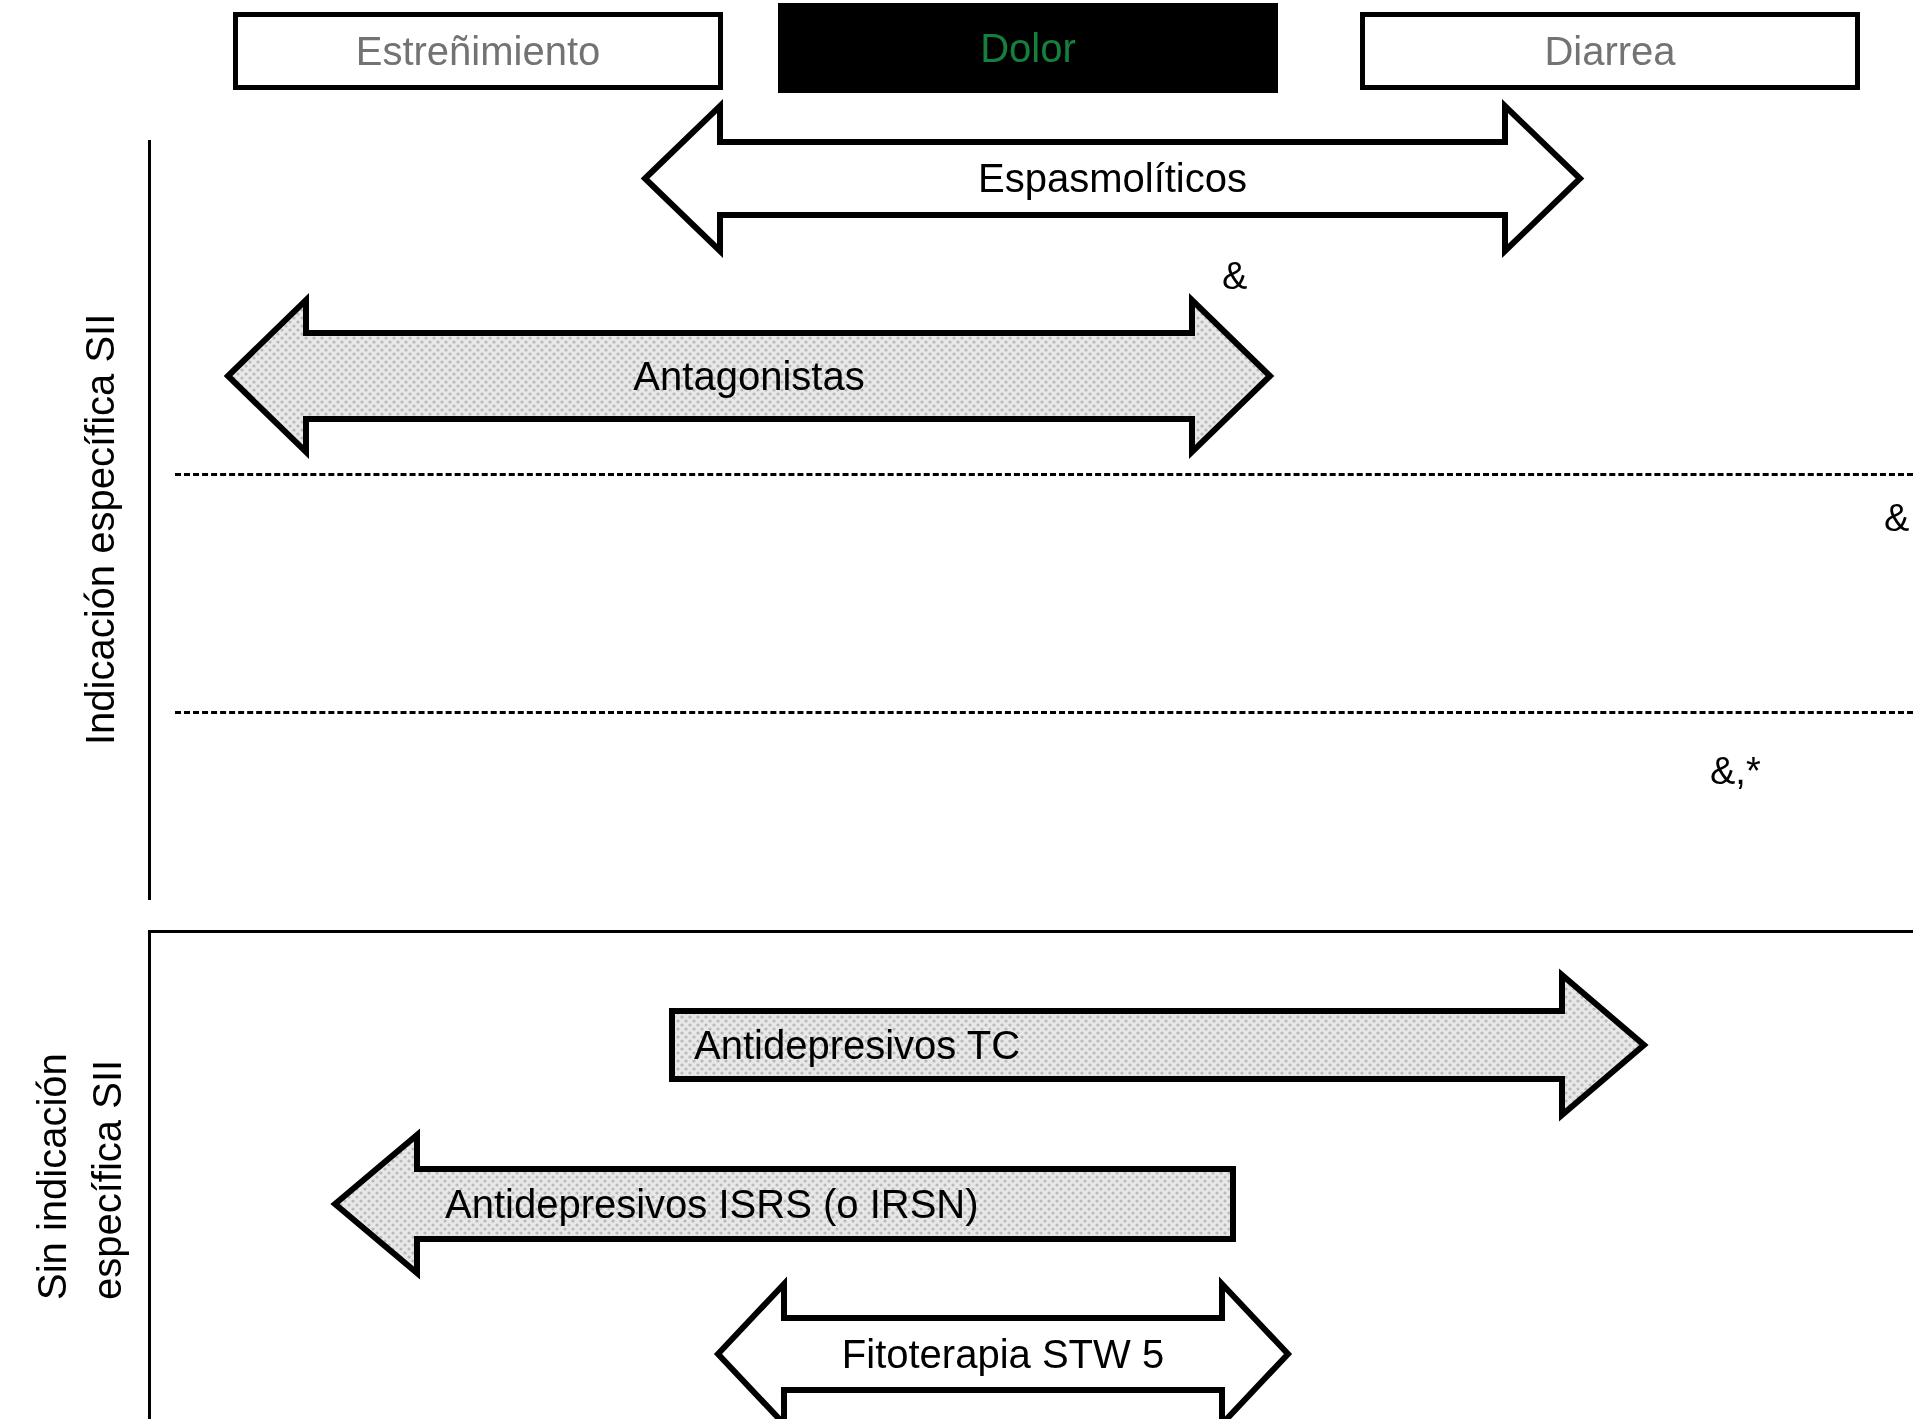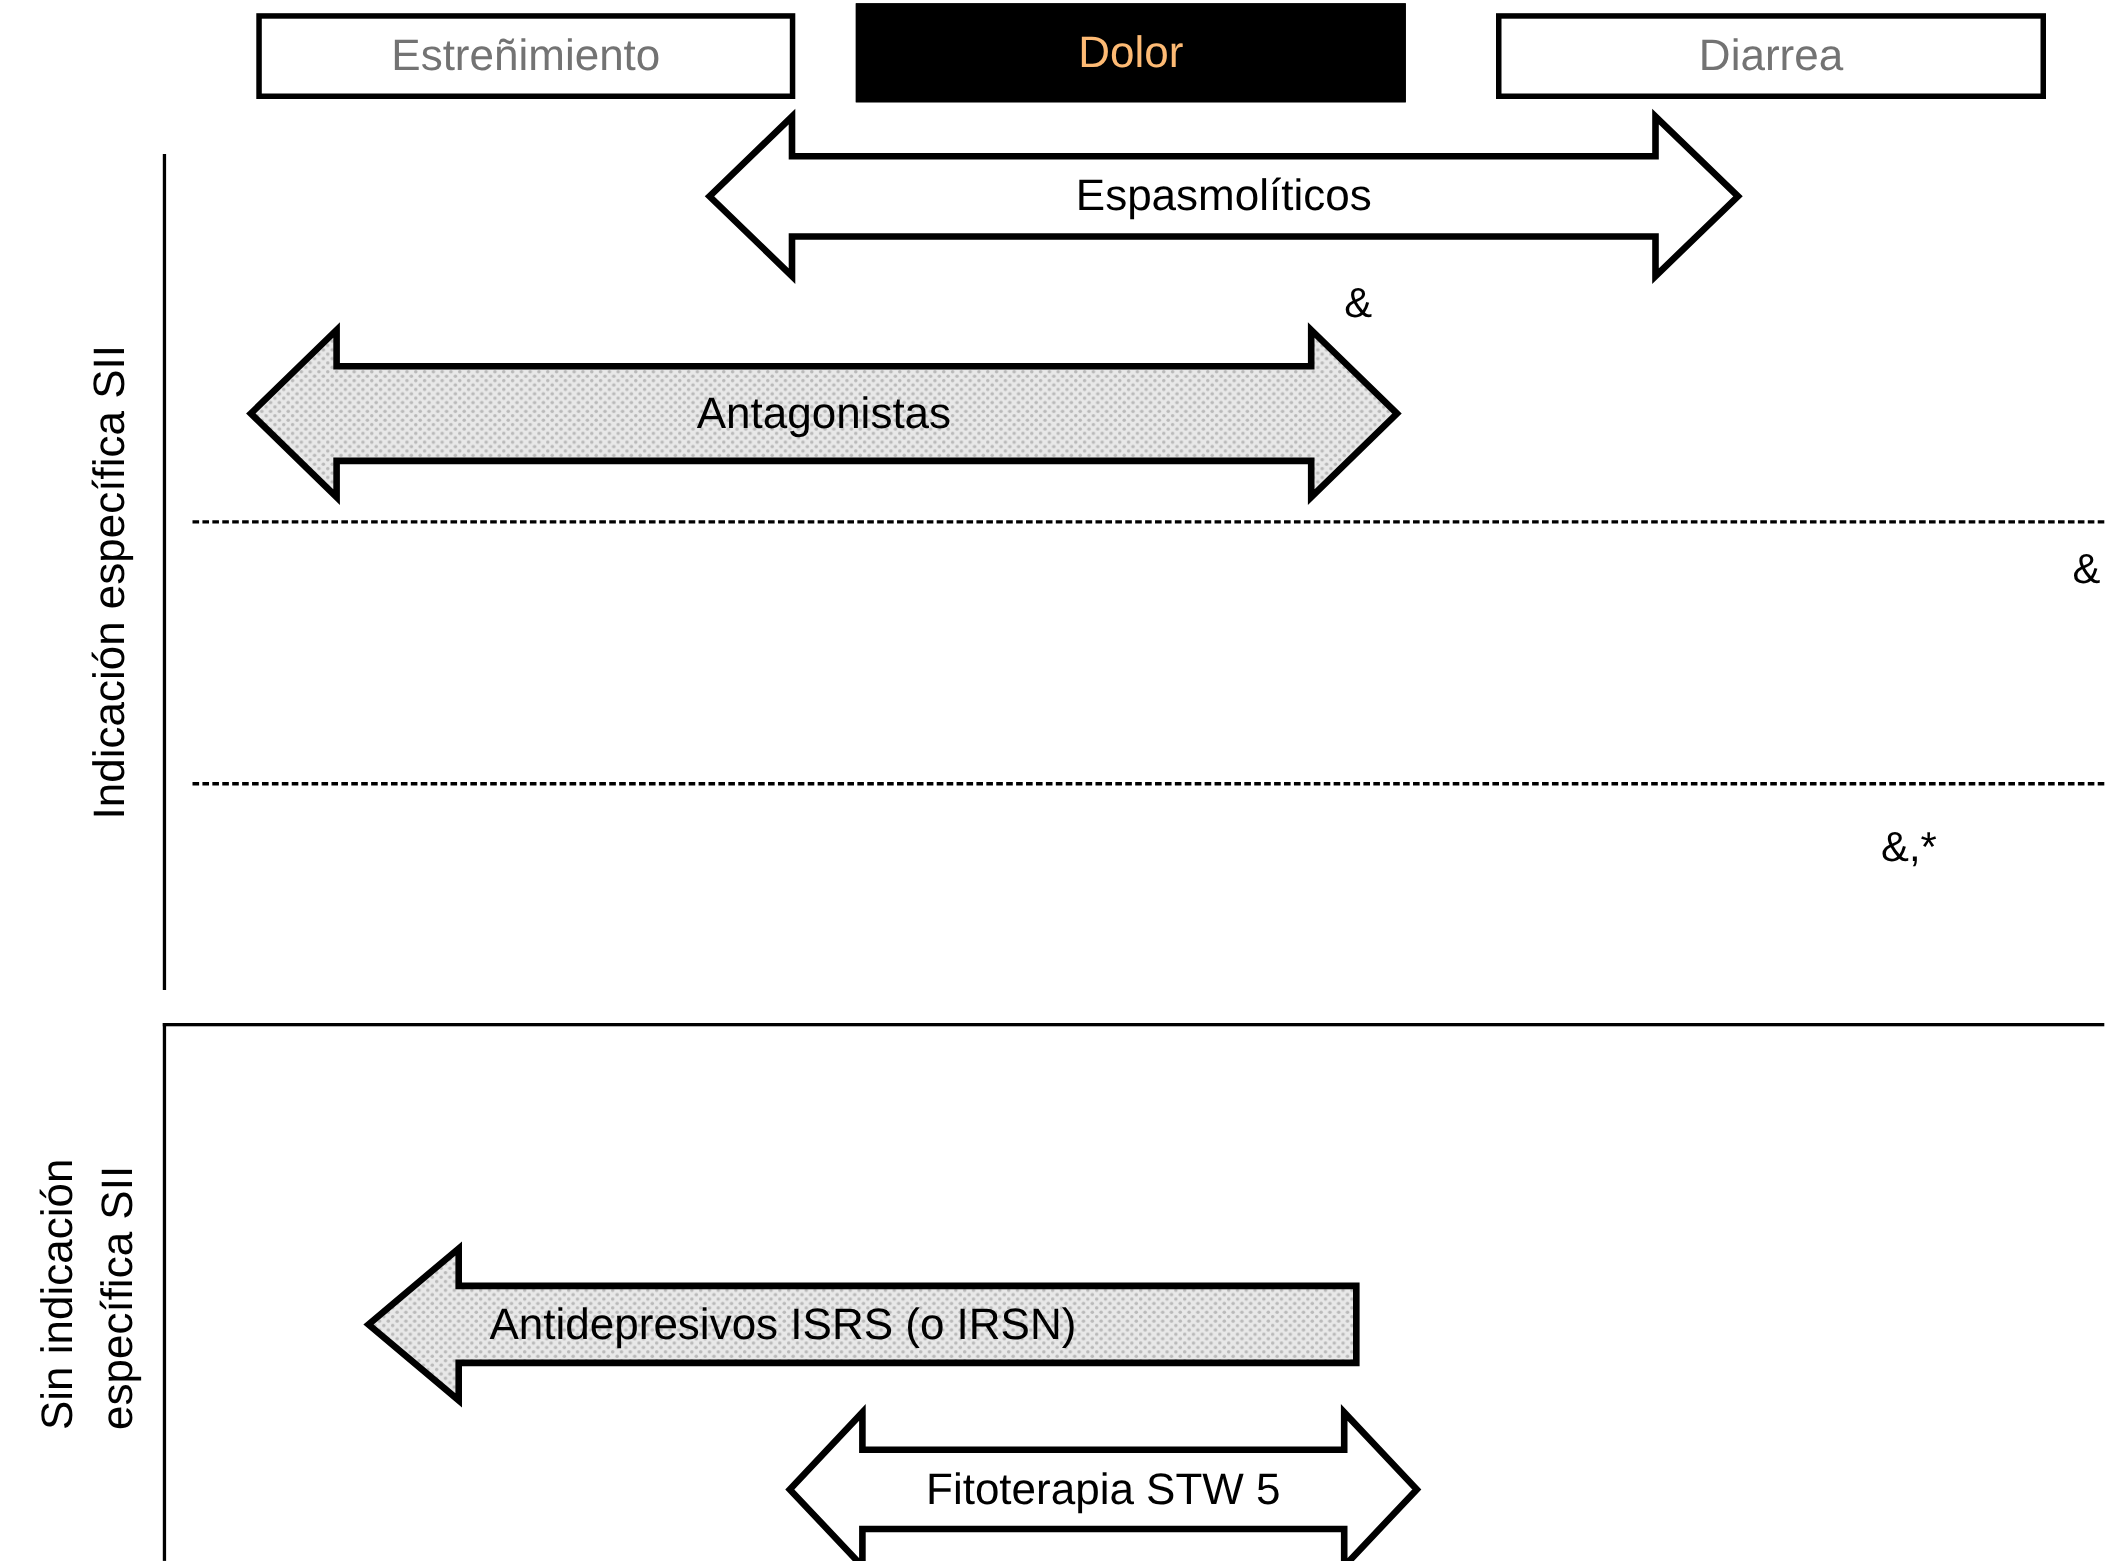--- a/index.html
+++ b/index.html
@@ -2,21 +2,21 @@
 <html><head>
 <meta charset="utf-8">
 <style>
   html,body{margin:0;padding:0;background:#fff;}
   body{font-family:"Liberation Sans",sans-serif;color:#000;}
   #stage{position:relative;width:1931px;height:1419px;background:#fff;overflow:hidden;}
 
   
   .hdr{position:absolute;box-sizing:border-box;display:flex;align-items:center;justify-content:center;
        font-size:40px;border:5px solid #000;background:#fff;color:#737373;}
-  .hdr.dark{background:#000;color:#fdba74;border-color:#000;}
+  .hdr.dark{background:#000;color:#15803d;border-color:#000;}
 
   
   .vlabel{position:absolute;font-size:40px;white-space:nowrap;transform-origin:left top;}
 
   
   .vrule{position:absolute;background:#000;width:3px;}
   .hrule{position:absolute;background:#000;height:3px;}
   .dashed{position:absolute;height:0;border-top:3px dashed #000;}
 
   
@@ -75,20 +75,33 @@
       </defs>
       <polygon points="0,76 78,0 78,33 964,33 964,0 1042,76 964,152 964,119 78,119 78,152" fill="url(#hatch1)" stroke="#000000" stroke-width="6" stroke-linejoin="miter"></polygon>
     </svg>
     <div class="txt center">Antagonistas</div>
   </div>
 
   <div class="note" style="left:1884px;top:497px;">&amp;</div>
 
   <div class="note" style="left:1710px;top:750px;">&amp;,*</div>
 
+  <div class="arrow" style="left:672px;top:975px;width:972px;height:140px;">
+    <svg width="972" height="140" viewBox="0 0 972 140" preserveAspectRatio="none">
+      <defs>
+        <pattern id="hatch2" width="8" height="8" patternUnits="userSpaceOnUse">
+          <rect width="8" height="8" fill="#e8e8e8"></rect>
+          <circle cx="2" cy="2" r="1.6" fill="#b9b9b9"></circle>
+          <circle cx="6" cy="6" r="1.6" fill="#b9b9b9"></circle>
+        </pattern>
+      </defs>
+      <polygon points="0,36 890,36 890,0 972,70 890,140 890,104 0,104" fill="url(#hatch2)" stroke="#000000" stroke-width="6" stroke-linejoin="miter"></polygon>
+    </svg>
+    <div class="txt left" style="padding-left:22px;">Antidepresivos TC</div>
+  </div>
 
   <div class="arrow" style="left:335px;top:1135px;width:898px;height:138px;">
     <svg width="898" height="138" viewBox="0 0 898 138" preserveAspectRatio="none">
       <defs>
         <pattern id="hatch3" width="8" height="8" patternUnits="userSpaceOnUse">
           <rect width="8" height="8" fill="#e8e8e8"></rect>
           <circle cx="2" cy="2" r="1.6" fill="#b9b9b9"></circle>
           <circle cx="6" cy="6" r="1.6" fill="#b9b9b9"></circle>
         </pattern>
       </defs>

